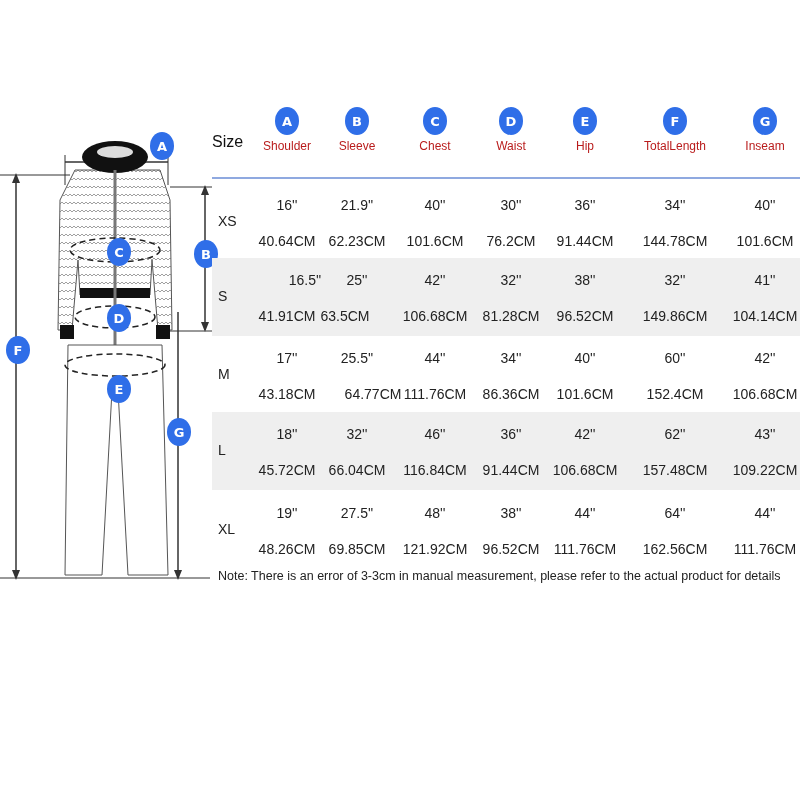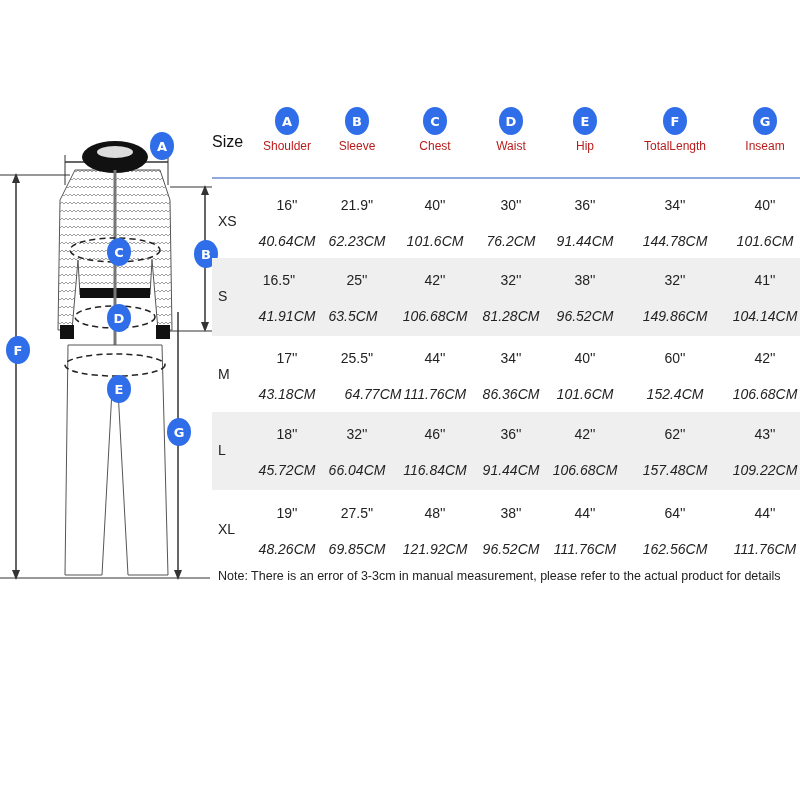--- a/index.html
+++ b/index.html
@@ -11,21 +11,21 @@
   .hdr-col { position:absolute; top:0; width:90px; text-align:center; }
   .hdr-col .badge { position:relative; margin:2px auto 0; }
   .hdr-col .lbl { font-size:12px; margin-top:4px; color:#b91c1c; }
   .size-h { position:absolute; left:0; top:28px; font-size:16px; color:#111;text-align:center; }
   .hr { position:absolute; left:0; top:72px; width:588px; height:2px; background:#8fa9e0; }
   .row { position:absolute; left:0; width:588px; height:78px; }
   .row.alt { background:#efefef; }
   .row .sz { position:absolute; left:6px; top:30px; font-size:14px; }
   .cell { position:absolute; width:90px; text-align:center; font-size:14px; color:#222; }
   .cell.in { top:14px; }
-  .cell.cm { top:50px;font-style:italic; }
+  .cell.cm { top:50px; }
   .note { position:absolute; left:218px; top:569px; font-size:12.5px; color:#222; white-space:nowrap; }
 </style>
 </head>
 <body>
 
 <div class="figure">
   <svg width="220" height="480" viewBox="0 110 220 480">
     <defs>
       <pattern id="knit" width="8" height="8" patternUnits="userSpaceOnUse">
         <path d="M0 4 L2 2 L4 4 L6 2 L8 4" stroke="#888" stroke-width="0.8" fill="none"></path>
@@ -123,29 +123,29 @@
     <div class="cell cm" style="left:100px">62.23CM</div>
     <div class="cell cm" style="left:178px">101.6CM</div>
     <div class="cell cm" style="left:254px">76.2CM</div>
     <div class="cell cm" style="left:328px">91.44CM</div>
     <div class="cell cm" style="left:418px">144.78CM</div>
     <div class="cell cm" style="left:508px">101.6CM</div>
   </div>
 
   <div class="row alt" style="top:153px">
     <div class="sz">S</div>
-    <div class="cell in" style="left:22px">16.5''</div>
+    <div class="cell in" style="left:48px">16.5''</div>
     <div class="cell in" style="left:100px">25''</div>
     <div class="cell in" style="left:178px">42''</div>
     <div class="cell in" style="left:254px">32''</div>
     <div class="cell in" style="left:328px">38''</div>
     <div class="cell in" style="left:418px">32''</div>
     <div class="cell in" style="left:508px">41''</div>
     <div class="cell cm" style="left:30px">41.91CM</div>
-    <div class="cell cm" style="left:96px">63.5CM</div>
+    <div class="cell cm" style="left:88px">63.5CM</div>
     <div class="cell cm" style="left:178px">106.68CM</div>
     <div class="cell cm" style="left:254px">81.28CM</div>
     <div class="cell cm" style="left:328px">96.52CM</div>
     <div class="cell cm" style="left:418px">149.86CM</div>
     <div class="cell cm" style="left:508px">104.14CM</div>
   </div>
 
   <div class="row" style="top:231px">
     <div class="sz">M</div>
     <div class="cell in" style="left:30px">17''</div>

